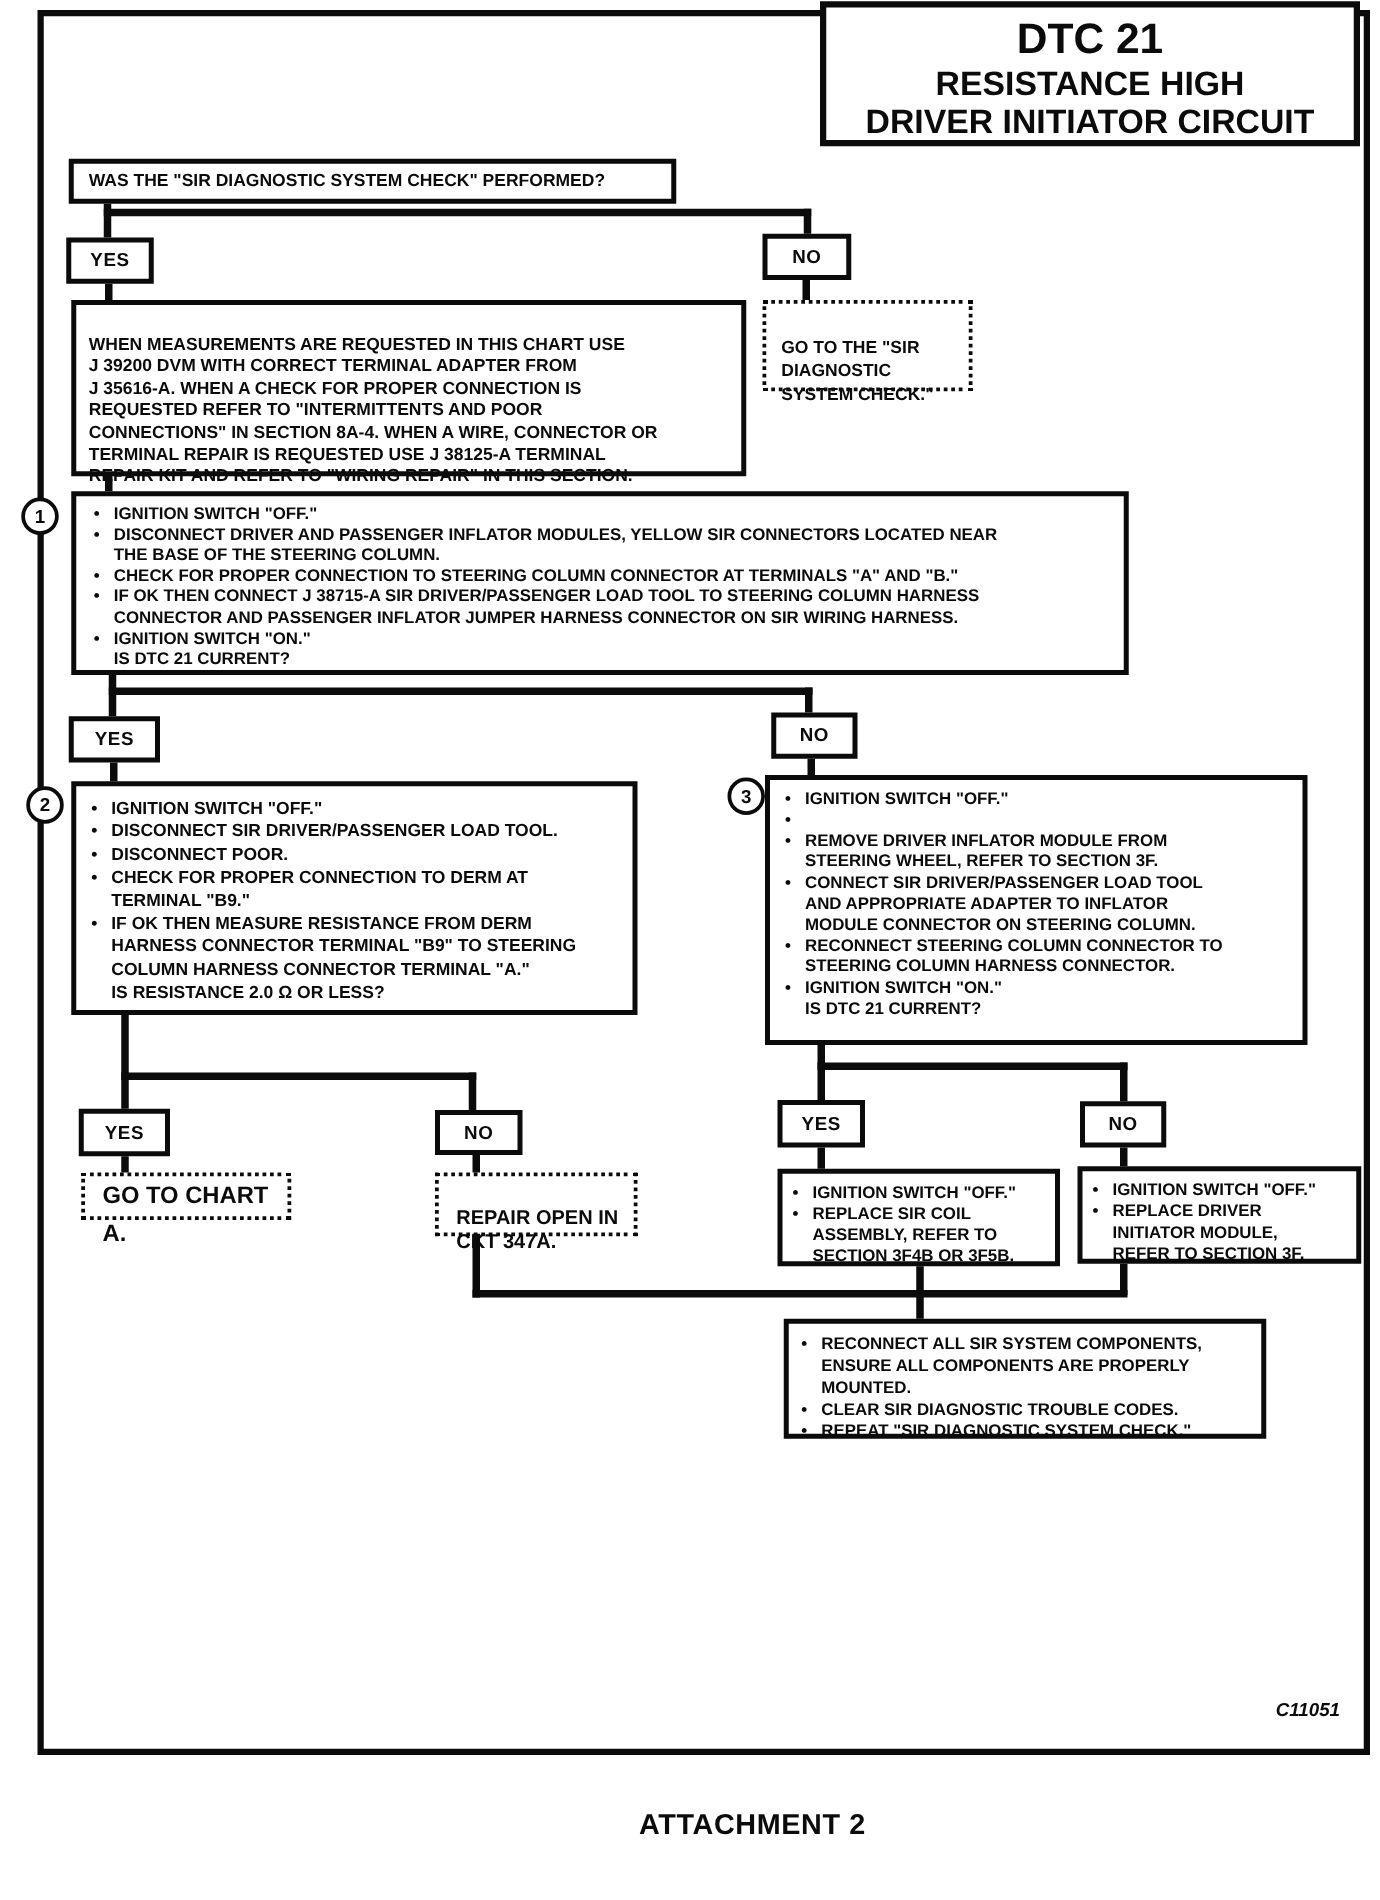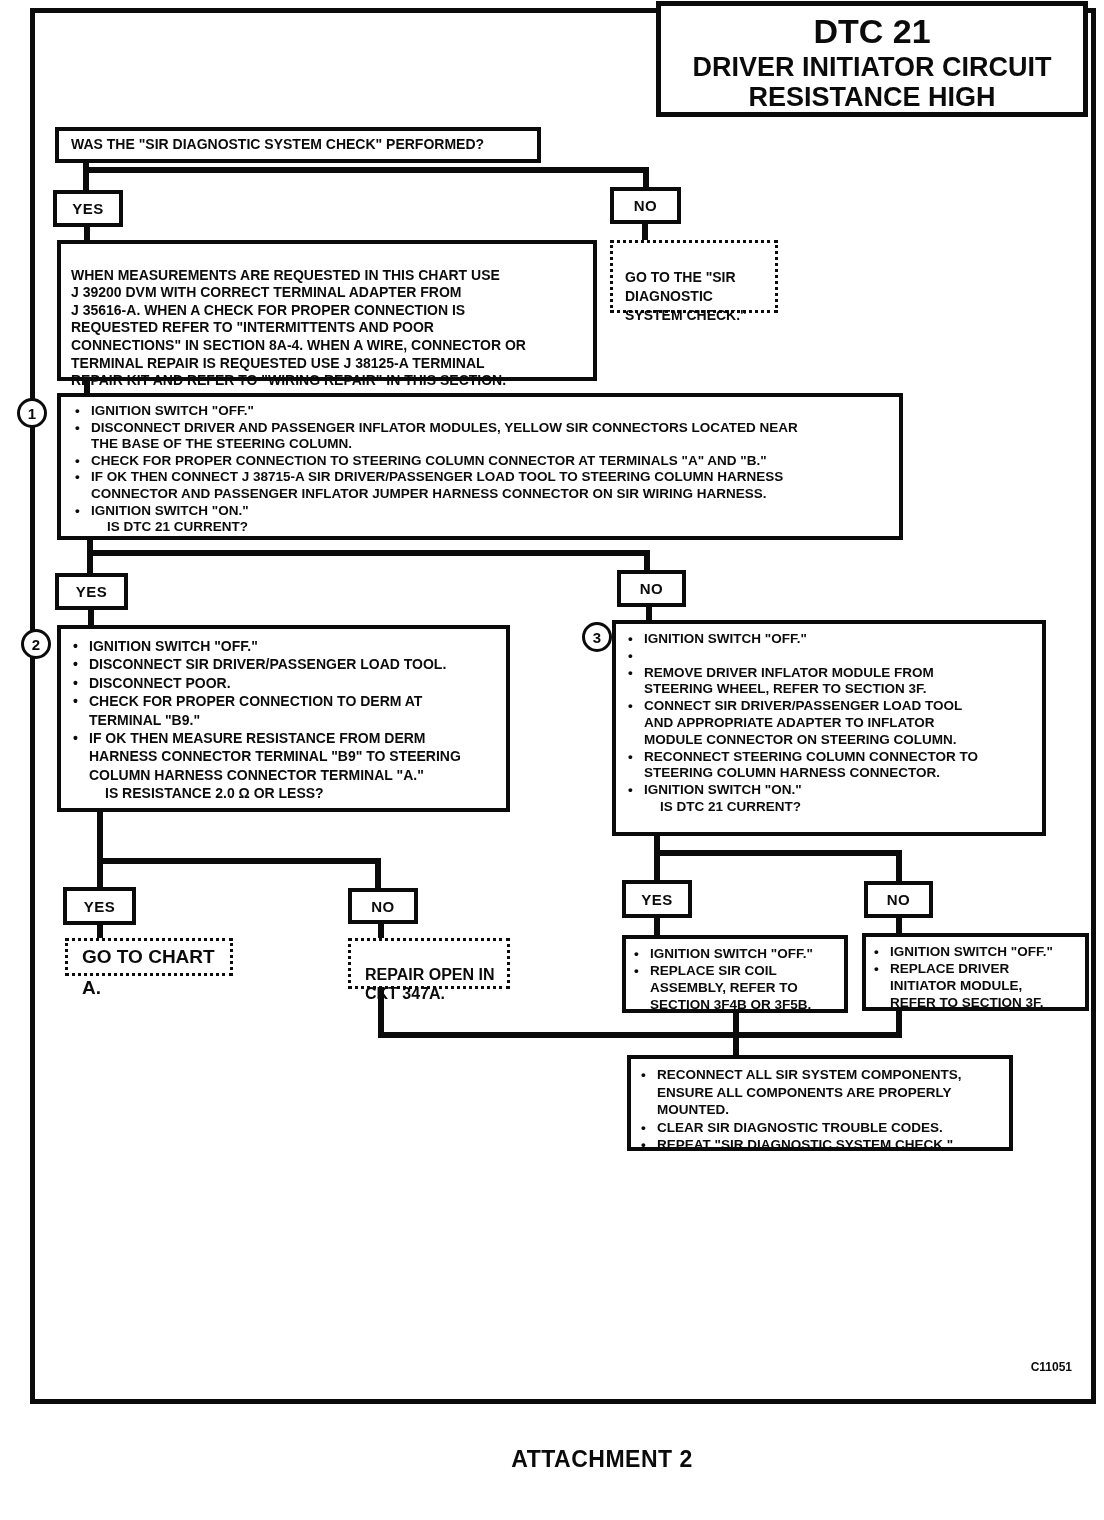--- a/index.html
+++ b/index.html
@@ -14,21 +14,21 @@
   .dotted { border:3px dotted #0b0b0b; background:#ffffff; }
   .vline, .hline { background:#0b0b0b; }
   .yn {
     display:flex; align-items:center; justify-content:center;
     font-size:15px; letter-spacing:0.5px; z-index:3;
   }
   .pre { white-space:pre-line; }
   .brow { display:flex; align-items:flex-start; }
   .bm { flex:0 0 16px; width:16px; }
   .bt { white-space:pre-line; }
-  .bq { margin-left:32px; white-space:pre-line; }
+  .bq { margin-left:16px; white-space:pre-line; }
   .circ {
     width:30px; height:30px; border:3px solid #0b0b0b; border-radius:50%;
     background:#ffffff; display:flex; align-items:center; justify-content:center;
     font-size:15px; z-index:6;
   }
   .titlebox {
     border:5px solid #0b0b0b; background:#ffffff; z-index:5; text-align:center;
   }
   .t1 { font-size:34px; line-height:42px; margin-top:4px; }
   .t2 { font-size:27px; line-height:30px; }
@@ -36,22 +36,22 @@
 </style>
 </head>
 <body>
 
 <div id="page">
 
   <div class="abs frame" style="left:30px; top:8px; width:1066px; height:1396px;"></div>
 
   <div class="abs titlebox" style="left:656px; top:1px; width:432px; height:116px;">
     <div class="t1">DTC 21</div>
+    <div class="t2">RESISTANCE HIGH</div>
     <div class="t2">DRIVER INITIATOR CIRCUIT</div>
-    <div class="t2">RESISTANCE HIGH</div>
   </div>
 
   <div class="abs box z2" style="left:55px; top:127px; width:486px; height:36px; font-size:14px; line-height:27px; padding-left:12px;">
     <span>WAS THE "SIR DIAGNOSTIC SYSTEM CHECK" PERFORMED?</span>
   </div>
 
   <div class="abs vline" style="left:83px; top:162px; width:6px; height:30px;"></div>
   <div class="abs hline" style="left:83px; top:167px; width:566px; height:6px;"></div>
   <div class="abs vline" style="left:643px; top:167px; width:6px; height:22px;"></div>
 
@@ -267,21 +267,21 @@
     <div class="brow">
         <span class="bm">•</span>
         <span class="bt">CLEAR SIR DIAGNOSTIC TROUBLE CODES.</span>
       </div>
     <div class="brow">
         <span class="bm">•</span>
         <span class="bt">REPEAT "SIR DIAGNOSTIC SYSTEM CHECK."</span>
       </div>
   </div>
 
-  <div class="abs" style="left:930px; top:1360px; width:142px; text-align:right; font-size:12px;">
+  <div class="abs" style="left:930px; top:1360px; width:142px; text-align:right; font-size:15px;font-style:italic;">
     <span>C11051</span>
   </div>
 
   <div class="abs" style="left:452px; top:1446px; width:300px; text-align:center; font-size:23px; letter-spacing:0.5px;">
     <span>ATTACHMENT 2</span>
   </div>
 
 </div>
 
 </body></html>

